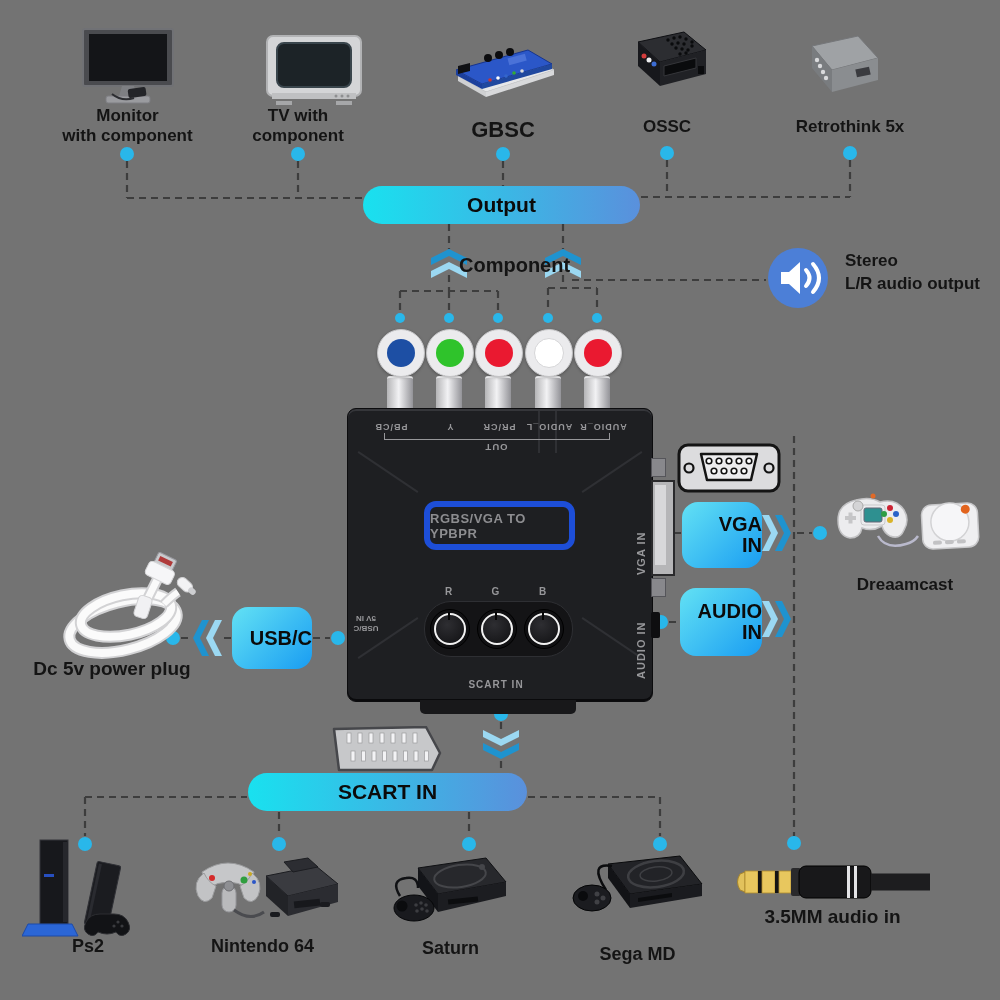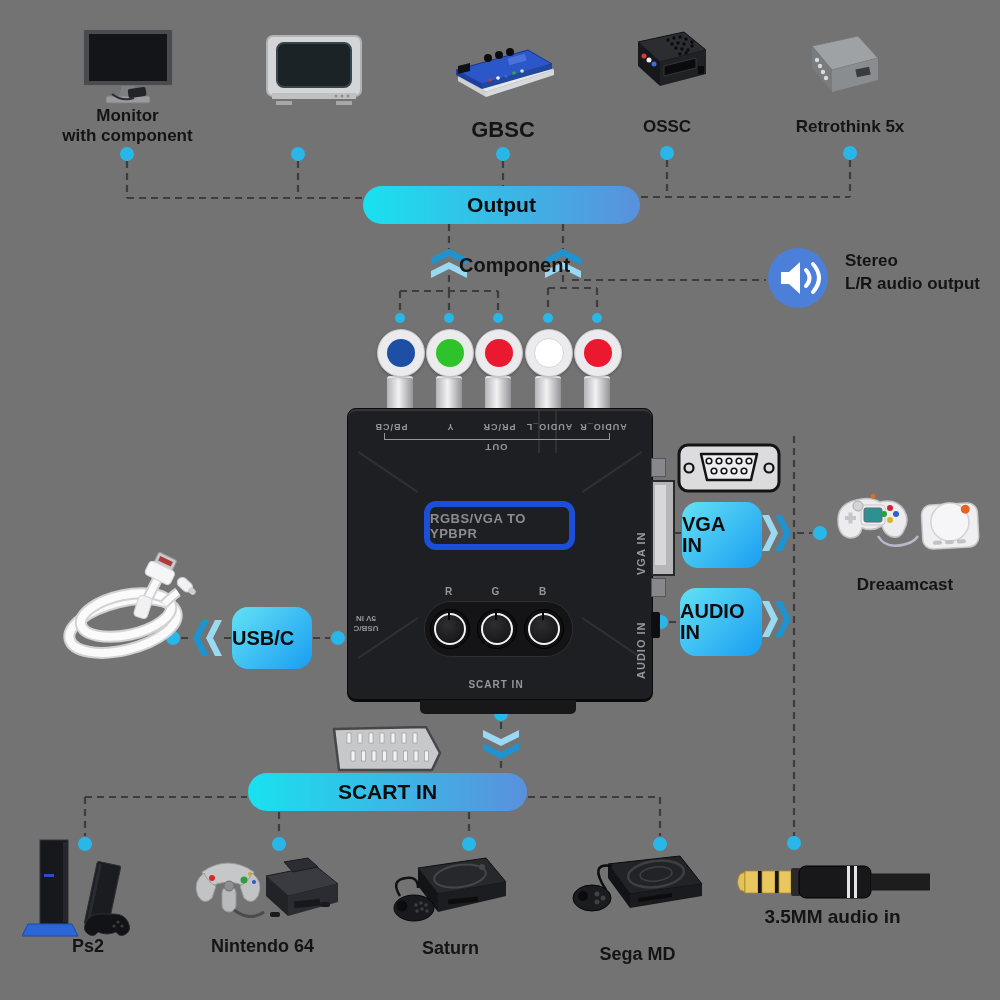--- a/index.html
+++ b/index.html
@@ -3,21 +3,21 @@
 <meta charset="utf-8">
 <style>
   html,body{margin:0;padding:0;background:#cfe8ee;}
   .stage{position:relative;width:1000px;height:1000px;background:#737373;overflow:hidden;
          font-family:"Liberation Sans",sans-serif;}
   .abs{position:absolute;}
   .lbl{position:absolute;color:#141414;font-weight:bold;text-align:center;line-height:1.18;}
   .pill{position:absolute;display:flex;align-items:center;justify-content:center;
         background:linear-gradient(90deg,#19E1EF,#5A90DC);border-radius:20px;
         font-weight:bold;font-size:21px;color:#0b0b0b;}
-  .cbox{position:absolute;display:flex;flex-direction:column;align-items:flex-start;justify-content:center;
+  .cbox{position:absolute;display:flex;flex-direction:column;align-items:flex-end;justify-content:center;
         background:linear-gradient(135deg,#5FDEF4 5%,#1DA0F2 95%);border-radius:16px;
         font-weight:bold;font-size:20px;color:#0b0b0b;line-height:1.03;}
   .device{position:absolute;left:347px;top:408px;width:304px;height:292px;background:#1e1f22;
           border-radius:9px;border:1px solid #0c0c0e;box-shadow:inset 0 2px 0 #35363a, inset 0 -2px 0 #0a0a0c;}
   .dtxt{position:absolute;color:#97979a;font-weight:bold;text-align:center;letter-spacing:1px;}
   .r180{transform:rotate(180deg);}
   .vtext{writing-mode:vertical-rl;transform:rotate(180deg);color:#97979a;font-weight:bold;
          letter-spacing:1px;font-size:11px;position:absolute;}
   .seam{position:absolute;background:#2f3034;}
   .knob{position:absolute;width:38px;height:38px;border-radius:50%;background:#101012;border:1px solid #000;}
@@ -155,20 +155,24 @@
       <circle cx="20" cy="36" r="2.2" fill="#d9dadc"></circle>
     <circle cx="23" cy="42" r="2.2" fill="#d9dadc"></circle>
       <circle cx="26" cy="48" r="2.2" fill="#d9dadc"></circle>
     <rect x="56" y="38" width="14" height="8" fill="#3a3b3f" transform="rotate(-12 63 42)"></rect>
   </svg>
 
   <div class="lbl" style="left:55px;top:106px;width:145px;font-size:17px;">
     <span style="display:block">Monitor</span>
     <span style="display:block">with component</span>
   </div>
+  <div class="lbl" style="left:240px;top:106px;width:116px;font-size:17px;">
+    <span style="display:block">TV with</span>
+    <span style="display:block">component</span>
+  </div>
   <div class="lbl" style="left:463px;top:117px;width:80px;font-size:22px;">GBSC</div>
   <div class="lbl" style="left:627px;top:117px;width:80px;font-size:17px;">OSSC</div>
   <div class="lbl" style="left:775px;top:117px;width:150px;font-size:17px;">Retrothink 5x</div>
 
   <div class="pill" style="left:363px;top:186px;width:277px;height:38px;">
       <span>Output</span>
     </div>
 
   <div class="lbl" style="left:459px;top:254px;width:94px;font-size:20px;">Component</div>
   <div class="speaker">
@@ -331,20 +335,21 @@
     <g transform="rotate(26 112 16)">
       <rect x="104" y="2" width="20" height="12" rx="2" fill="#c9cacd" stroke="#999aa0"></rect>
       <rect x="107" y="5" width="14" height="5" fill="#b03a3a"></rect>
       <rect x="100" y="13" width="28" height="15" rx="4" fill="#f6f6f8" stroke="#d8d8da"></rect>
     </g>
     <g transform="rotate(42 136 36)">
       <rect x="126" y="28" width="17" height="10" rx="5" fill="#f2f2f4" stroke="#cfcfd1"></rect>
       <rect x="140" y="30" width="8" height="6" rx="3" fill="#cdced1"></rect>
     </g>
   </svg>
+  <div class="lbl" style="left:22px;top:658px;width:180px;font-size:19px;">Dc 5v power plug</div>
 
   <svg class="abs" style="left:331px;top:726px" width="112" height="46" viewBox="0 0 112 46">
     <polygon points="3,3 95,1 109,27 101,44 8,44" fill="#c7c8ca" stroke="#46474b" stroke-width="2.5" stroke-linejoin="round"></polygon>
     <g fill="#f3f3f5" stroke="#9a9b9d" stroke-width="0.7">
       <rect x="16" y="7" width="4" height="10"></rect>
         <rect x="27" y="7" width="4" height="10"></rect>
         <rect x="38" y="7" width="4" height="10"></rect>
         <rect x="49" y="7" width="4" height="10"></rect>
         <rect x="60" y="7" width="4" height="10"></rect>
         <rect x="71" y="7" width="4" height="10"></rect>

